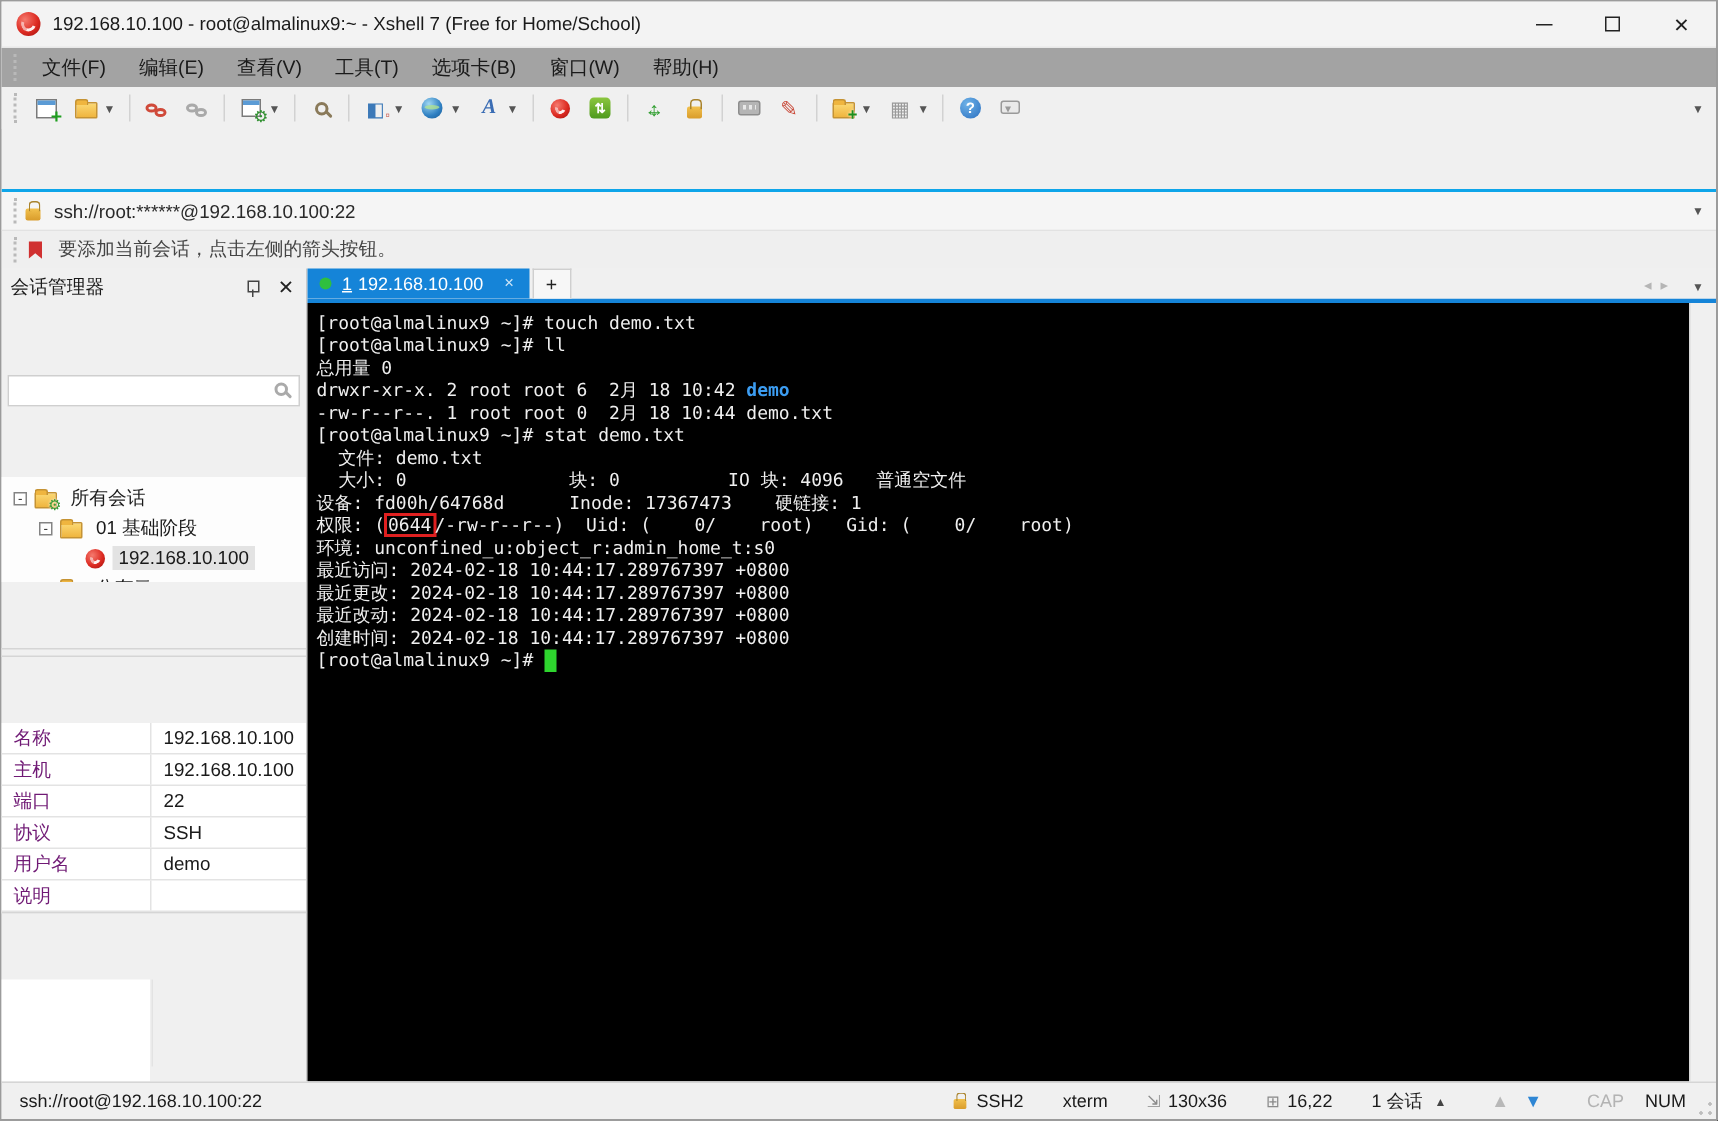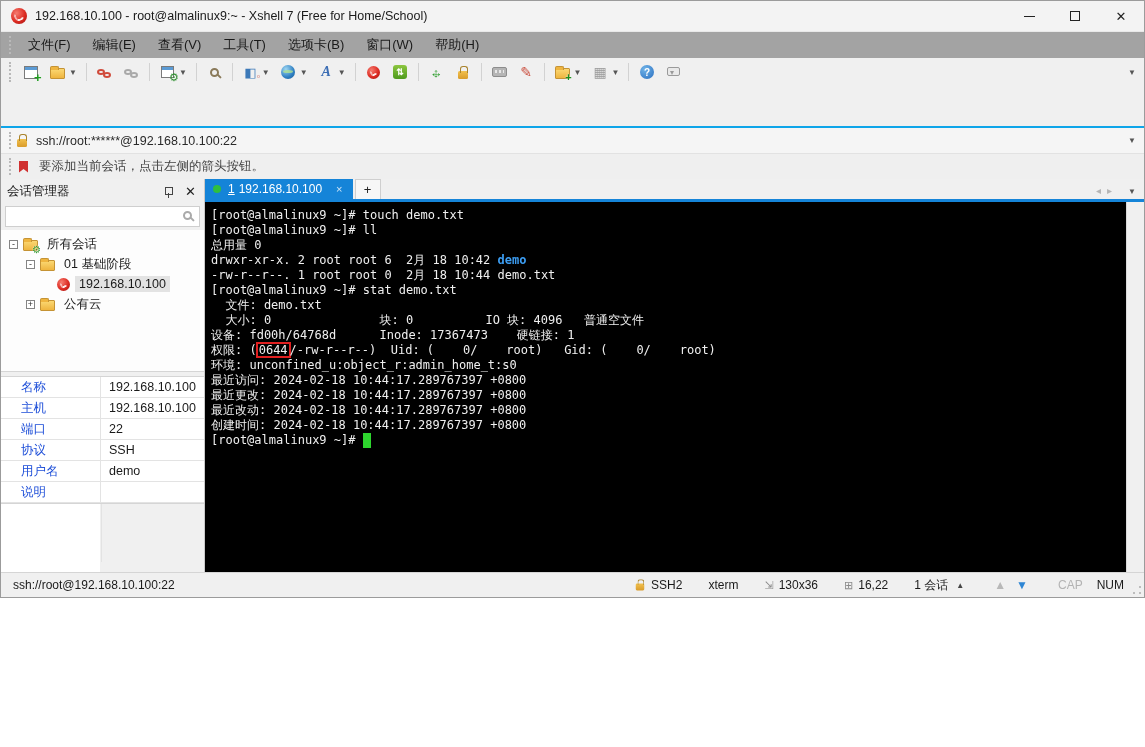--- a/index.html
+++ b/index.html
@@ -1,17 +1,17 @@
 <!DOCTYPE html>
 <html><head>
 <meta charset="utf-8">
 <style>
   * { margin:0; padding:0; box-sizing:border-box; }
   html,body { width:1145px; height:747px; font-family:"Liberation Sans",sans-serif; }
-  .window { width:1145px; height:598px; background:#f0f0f0; border:1px solid #9b9b9b; display:flex; flex-direction:column; overflow:hidden; }
+  .window { width:1145px; height:747px; background:#f0f0f0; border:1px solid #9b9b9b; display:flex; flex-direction:column; overflow:hidden; }
 
   
   .titlebar { height:31px; background:#f3f3f3; display:flex; align-items:center; padding-left:10px; flex:0 0 auto; border-bottom:1px solid #e8e8e8; }
   .title-text { font-size:12.5px; color:#1a1a1a; margin-left:8px; flex:1; white-space:nowrap; overflow:hidden; }
   .win-controls { display:flex; height:100%; }
   .win-btn { width:46px; height:100%; display:flex; align-items:center; justify-content:center; font-size:13px; color:#222; cursor:default; }
   .glyph-min { width:11px; height:1px; background:#222; display:inline-block; }
   .glyph-max { width:10px; height:10px; border:1px solid #222; display:inline-block; }
 
   
@@ -71,42 +71,42 @@
   
   .addressbar { height:27px; background:#f5f5f5; display:flex; align-items:center; padding-left:6px; flex:0 0 auto; position:relative; border-top:2px solid #0ea5e9;margin-top:40px; }
   .address-text { font-size:12.5px; color:#2a2a2a; margin-left:9px; }
   .infobar { height:26px; background:#efefef; display:flex; align-items:center; padding-left:6px; flex:0 0 auto; border-top:1px solid #e2e2e2; }
   .flag { width:9px; height:12px; background:#d03030; clip-path:polygon(0 0,100% 0,100% 100%,50% 70%,0 100%); position:relative; margin-left:2px; }
   .flag::after { content:""; position:absolute; right:-6px; bottom:-2px; border:5px solid transparent; border-right-color:#2d6fd0; transform:rotate(45deg); }
   .info-text { font-size:12.5px; color:#444; margin-left:11px; }
 
   
   .main { flex:1; display:flex; min-height:0; }
-  .sidebar { width:204px; background:#f0f0f0; border-right:1px solid #c9c9c9; display:flex; flex-direction:column; }
+  .sidebar { width:204px; background:#f0f0f0; border-right:1px solid #c9c9c9; display:flex; flex-direction:column;gap:44px; }
   .sm-header { height:25px; display:flex; align-items:center; padding:0 6px; flex:0 0 auto; }
   .sm-title { font-size:12.5px; color:#1a1a1a; flex:1; }
   .pin { width:10px; height:12px; position:relative; margin-right:12px; }
   .pin::before { content:""; position:absolute; top:1px; left:2px; width:6px; height:6px; border:1.5px solid #444; }
   .pin::after { content:""; position:absolute; top:7px; left:4.5px; width:1.5px; height:5px; background:#444; }
   .sm-close { font-size:13px; color:#222; margin-right:2px; }
   .sm-search { height:26px; padding:2px 4px; flex:0 0 auto; position:relative; }
   .sm-search input { width:100%; height:21px; border:1px solid #cfcfcf; background:#fff; font-size:12px; padding:0 22px 0 5px; outline:none; }
   .sm-search .mag { position:absolute; right:12px; top:7px; border-color:#aaa; }
   .sm-search .mag::after { background:#aaa; }
   .tree { flex:1; background:#fdfdfd; padding-top:4px; overflow:hidden; }
   .tree-row { height:20px; display:flex; align-items:center; font-size:12.5px; color:#1a1a1a; white-space:nowrap; }
   .expander { width:9px; height:9px; border:1px solid #848484; background:#fff; font-size:9px; line-height:7px; text-align:center; color:#333; margin-right:5px; flex:0 0 auto; }
   .expander.hidden { visibility:hidden; }
   .tree-label { padding:1px 4px; }
   .tree-label.selected { background:#e3e3e3; }
   .tree-icon { margin-right:5px; display:flex; }
   .splitter { height:6px; background:#f0f0f0; border-top:1px solid #d5d5d5; border-bottom:1px solid #d5d5d5; flex:0 0 auto; }
   .props { flex:0 0 auto; background:#fff; border-bottom:1px solid #d5d5d5; }
   .prow { display:flex; height:21px; border-bottom:1px solid #e3e3e3; font-size:12.5px; }
-  .pcell-label { width:100px; border-right:1px solid #e3e3e3; display:flex; align-items:center; padding-left:20px; color:#1d4ed8; }
+  .pcell-label { width:100px; border-right:1px solid #e3e3e3; display:flex; align-items:center; padding-left:8px; color:#701a75; }
   .pcell-value { flex:1; display:flex; align-items:center; padding-left:8px; color:#1a1a1a; }
   .sb-fill { flex:0 0 68px; background:#fff; border-right:1px solid #e3e3e3; margin-right:104px; border-right:none; position:relative; }
   .sb-fill::after { content:""; position:absolute; left:100px; top:0; bottom:10px; width:1px; background:#e3e3e3; }
 
   
   .content { flex:1; display:flex; flex-direction:column; min-width:0; position:relative; }
   .tabbar { height:20px; display:flex; align-items:flex-end; background:#f0f0f0; position:relative; flex:0 0 auto; }
   .tab-active { height:20px; background:#1584d8; color:#fff; display:flex; align-items:center; padding:0 10px 0 8px; font-size:12px; }
   .tab-dot { width:8px; height:8px; border-radius:50%; background:#2fbf3f; margin-right:7px; }
   .tab-index { text-decoration:underline; margin-right:4px; }

